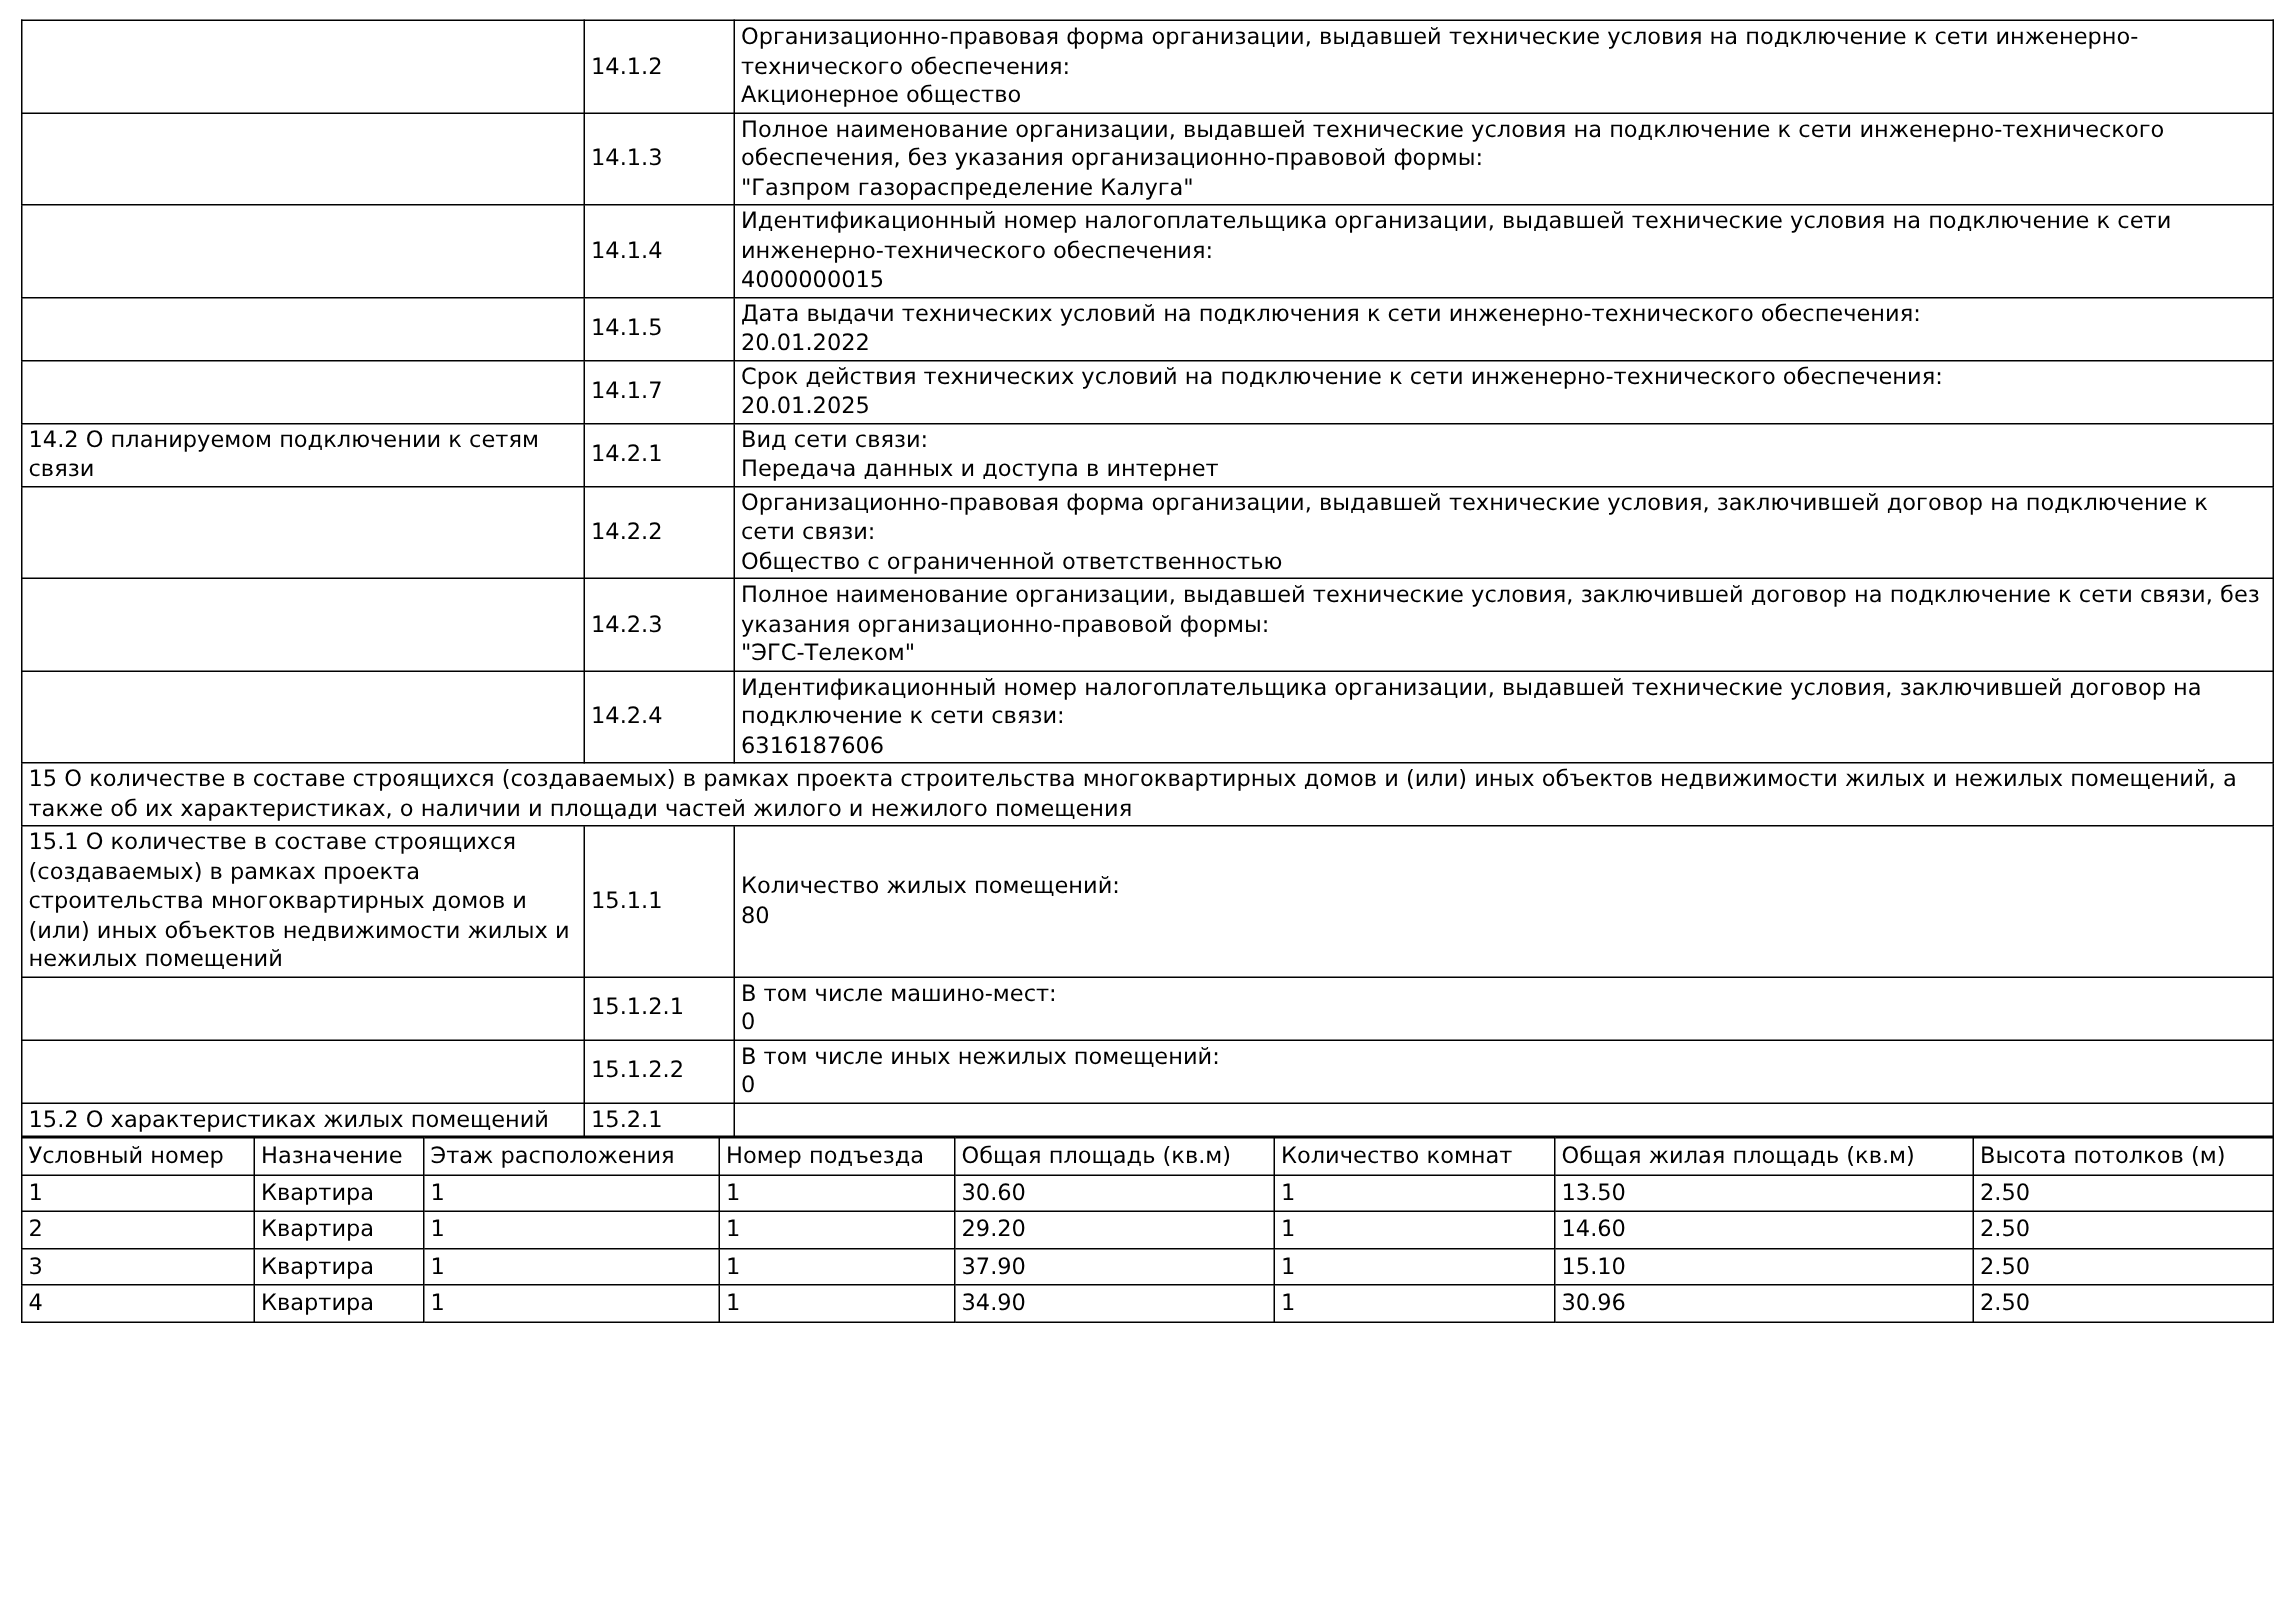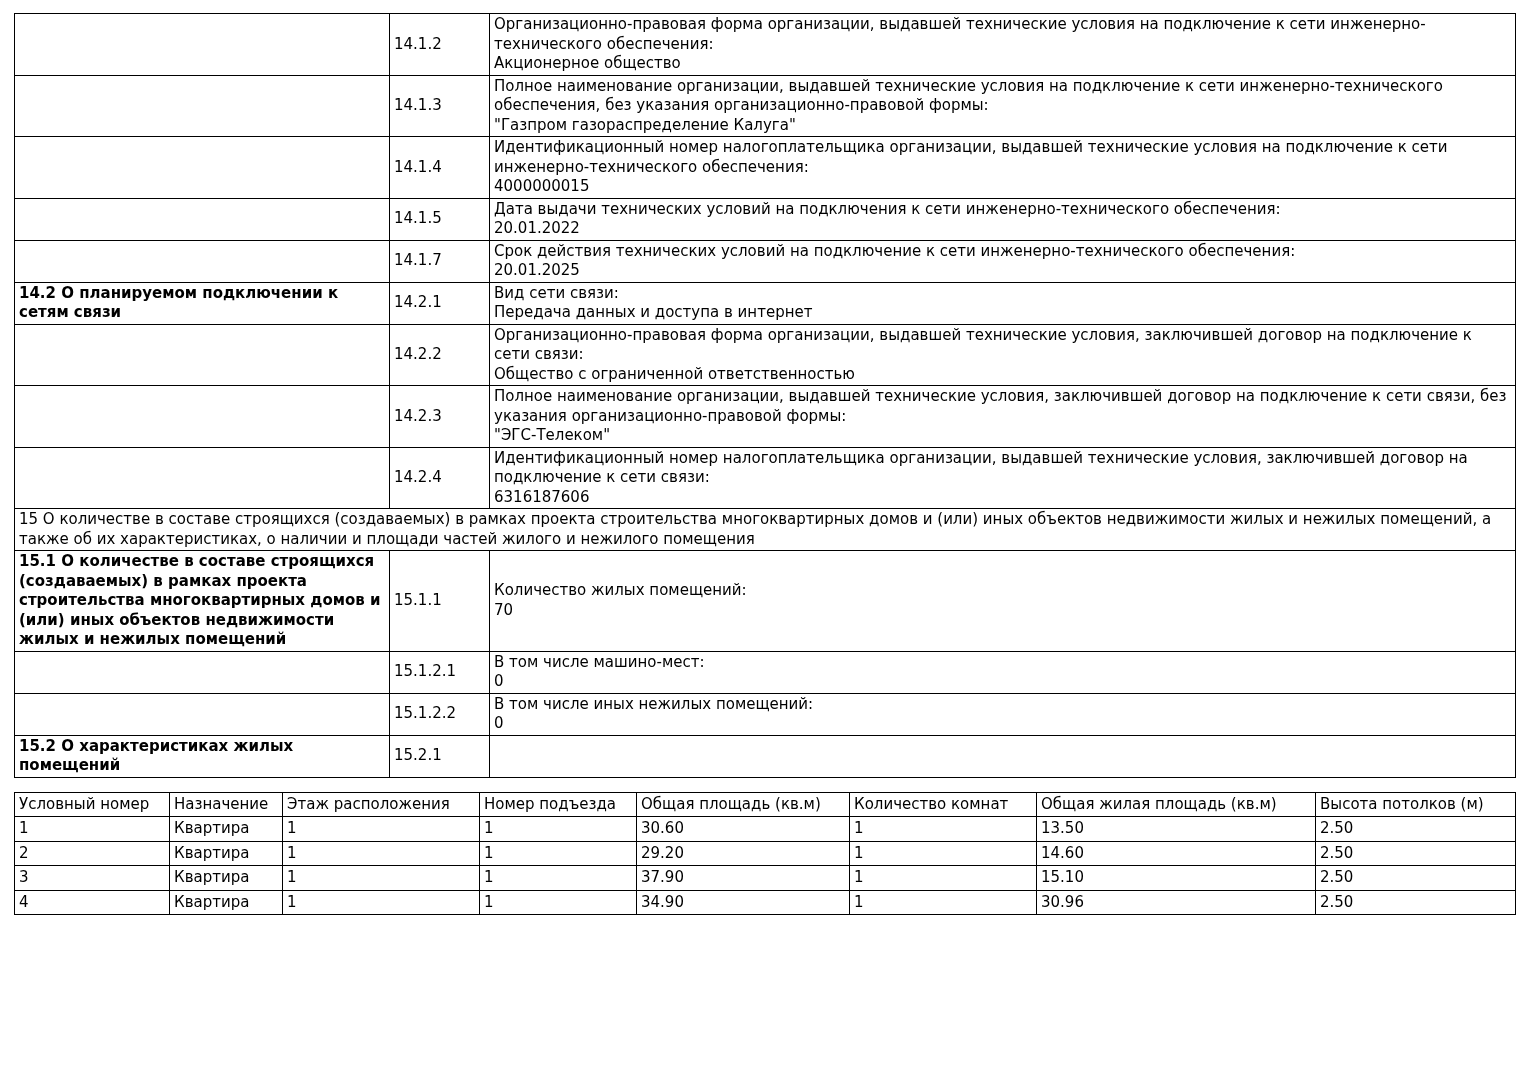--- a/index.html
+++ b/index.html
@@ -28,25 +28,25 @@
   td {
     border: 1px solid #000000;
     padding: 1px 4px;
     vertical-align: middle;
     overflow: hidden;
     word-wrap: break-word;
   }
   .main col.c1 { width: 375px; }
   .main col.c2 { width: 100px; }
   .main col.c3 { width: 1026px; }
-  .sec  { vertical-align: middle; font-weight: bold; }
+  .sec  { vertical-align: middle; }
   .code { }
   .content .val { font-weight: normal; }
   .secfull { }
-  .apts { margin-top: 14px; }
+  .apts { margin-top: 0; }
   .apts td { padding: 2px 4px; white-space: nowrap; }
   .apts col.a1 { width: 155px; }
   .apts col.a2 { width: 113px; }
   .apts col.a3 { width: 197px; }
   .apts col.a4 { width: 157px; }
   .apts col.a5 { width: 213px; }
   .apts col.a6 { width: 187px; }
   .apts col.a7 { width: 279px; }
   .apts col.a8 { width: 200px; }
 </style>
@@ -148,21 +148,21 @@
 
       <tr>
         <td class="secfull" colspan="3">15 О количестве в составе строящихся (создаваемых) в рамках проекта строительства многоквартирных домов и (или) иных объектов недвижимости жилых и нежилых помещений, а также об их характеристиках, о наличии и площади частей жилого и нежилого помещения</td>
       </tr>
 
       <tr>
         <td class="sec">15.1 О количестве в составе строящихся (создаваемых) в рамках проекта строительства многоквартирных домов и (или) иных объектов недвижимости жилых и нежилых помещений</td>
         <td class="code">15.1.1</td>
         <td class="content">
           <div class="lbl">Количество жилых помещений:</div>
-          <div class="val">70</div>
+          <div class="val">80</div>
         </td>
       </tr>
 
 
       <tr>
         <td class="sec"></td>
         <td class="code">15.1.2.1</td>
         <td class="content">
           <div class="lbl">В том числе машино-мест:</div>
           <div class="val">0</div>

